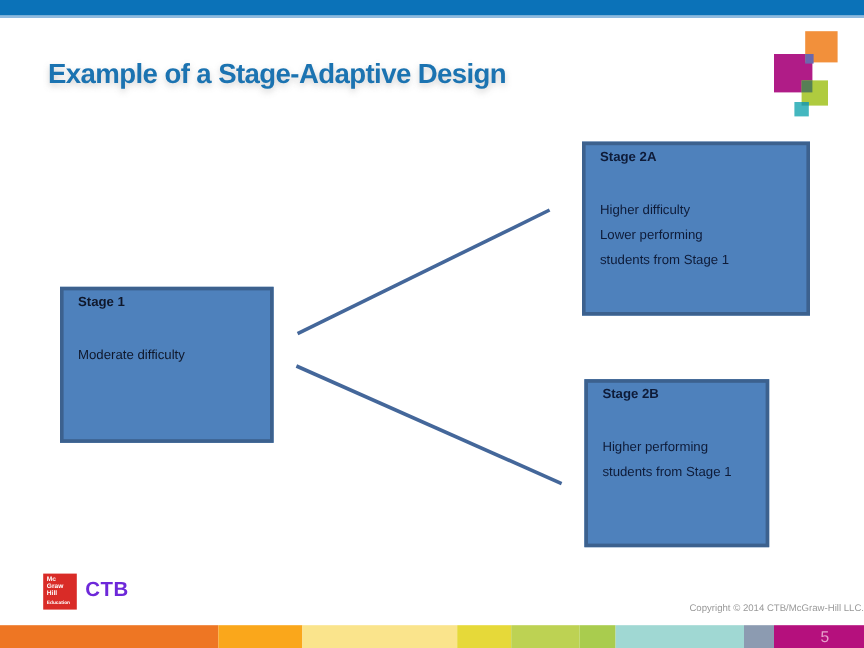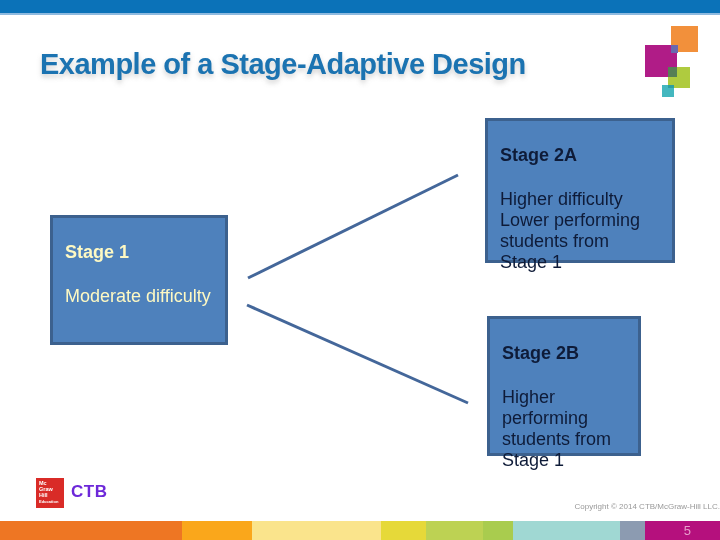--- a/index.html
+++ b/index.html
@@ -6,37 +6,37 @@
   .slide{
     position:relative;width:720px;height:540px;overflow:hidden;
     background:#fff;font-family:"Liberation Sans",sans-serif;
   }
   
   .top-bar{position:absolute;left:0;top:0;width:720px;height:13px;}
   .top-bar-underline{position:absolute;left:0;top:13px;width:720px;height:2px;}
   
   .slide-title{
     position:absolute;left:40px;top:48px;width:600px;
-    font-size:29px;font-weight:bold;letter-spacing:-0.5px;
+    font-size:23px;font-weight:bold;letter-spacing:-0.5px;
     text-shadow:0 3px 5px rgba(120,120,120,0.35);
   }
   
   .decor{position:absolute;}
   .decor-orange{left:671px;top:26px;width:27px;height:26px;}
   .decor-magenta{left:645px;top:45px;width:32px;height:32px;}
   .decor-blue-overlap{left:671px;top:45px;width:7px;height:8px;}
   .decor-green{left:668px;top:67px;width:22px;height:21px;}
   .decor-darkgreen-overlap{left:668px;top:67px;width:9px;height:10px;}
   .decor-teal{left:662px;top:85px;width:12px;height:12px;}
   .decor-tealgreen-overlap{left:668px;top:85px;width:6px;height:3px;}
   
   .stage-box{
     position:absolute;box-sizing:border-box;
     border:3px solid #3C618E;background:#4E81BC;
-    padding:24px 12px;font-size:18px;line-height:20px;
+    padding:0 12px;font-size:11px;line-height:20px;
   }
   .stage-box .box-title{font-weight:bold;}
   .stage-box .box-body{margin-top:24px;line-height:21px;}
   .box-stage1{left:50px;top:215px;width:178px;height:130px;}
   .box-stage2a{left:485px;top:118px;width:190px;height:145px;}
   .box-stage2b{left:487px;top:316px;width:154px;height:140px;}
   
   .connector-svg{position:absolute;left:0;top:0;pointer-events:none;}
   
   .logo-square{
@@ -78,21 +78,21 @@
   <div class="decor decor-green" style="background-color: rgb(175, 203, 63);"></div>
   <div class="decor decor-darkgreen-overlap" style="background-color: rgb(86, 127, 85);"></div>
   <div class="decor decor-teal" style="background-color: rgb(68, 183, 191);"></div>
   <div class="decor decor-tealgreen-overlap" style="background-color: rgb(44, 159, 160);"></div>
 
   <svg class="connector-svg" width="720" height="540">
     <line x1="248" y1="278" x2="458" y2="175" stroke-width="3" stroke="#44679A"></line>
     <line x1="247" y1="305" x2="468" y2="403" stroke-width="3" stroke="#44679A"></line>
   </svg>
 
-  <div class="stage-box box-stage1" style="color: #fef9c3;">
+  <div class="stage-box box-stage1" style="color: #0f172a; margin-top: 24px;">
     <div class="box-title">Stage 1</div>
     <div class="box-body">
       <div>Moderate difficulty</div>
     </div>
   </div>
 
   <div class="stage-box box-stage2a" style="color: rgb(14, 27, 56);">
     <div class="box-title">Stage 2A</div>
     <div class="box-body">
       <div>Higher difficulty</div>

